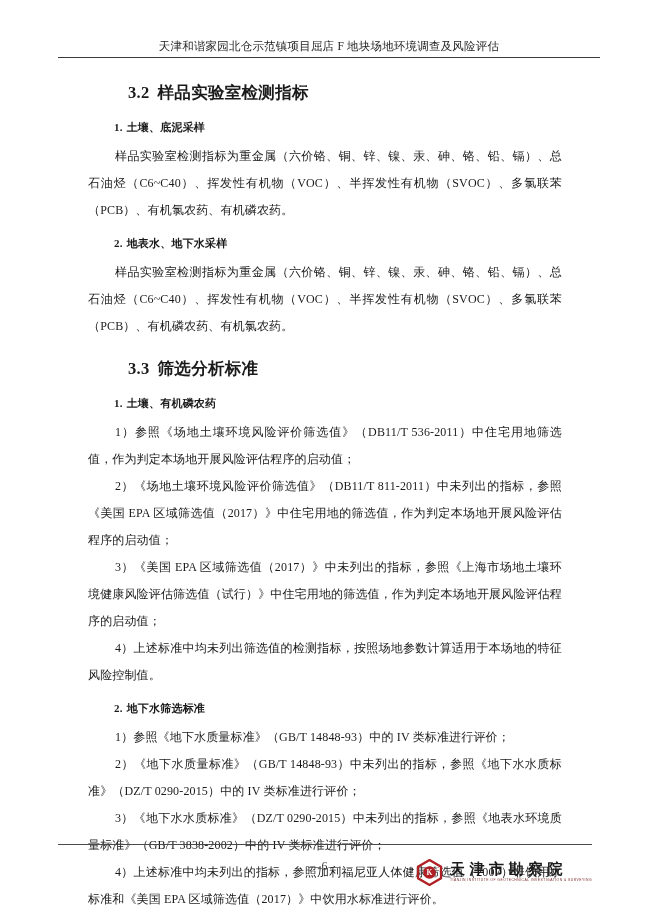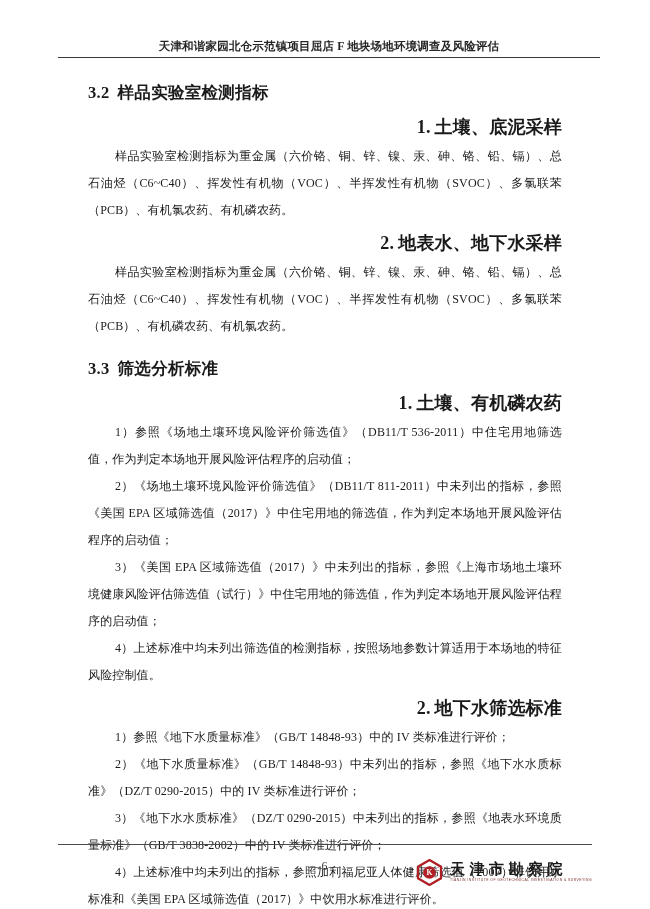--- a/index.html
+++ b/index.html
@@ -19,21 +19,20 @@
     box-sizing: border-box;
   }
 
   
   .header {
     position: absolute;
     left: 58px;
     right: 50px;
     top: 38px;
     height: 26px;
-    font-weight: bold;
   }
   .header-text {
     text-align: center;
     font-size: 11.5px;
     line-height: 17px;
     letter-spacing: 0.2px;
     color: #252525;
     white-space: nowrap;
   }
   .header-rule {
@@ -51,34 +50,34 @@
 
   h2.sec {
     font-size: 16.5px;
     font-weight: bold;
     margin: 0 0 2px 0;
     letter-spacing: 0.3px;
     line-height: 30px;
   }
   h2.sec .num {
     margin-right: 8px;
+    margin-left: 40px;
   }
   h2.sec.spaced-top {
     margin-top: 14px;
     font-family: Liberation Serif, serif;
   }
 
   h3.sub {
-    font-size: 18px;
+    font-size: 11px;
     font-weight: bold;
     margin: 6px 0 2px 0;
     padding-left: 26px;
     line-height: 27px;
     letter-spacing: 0.2px;
-    text-align: right;
   }
   h3.sub .idx {
     margin-right: 4px;
   }
 
   p.para {
     font-size: 12px;
     line-height: 27px;
     margin: 0;
     text-align: justify;

